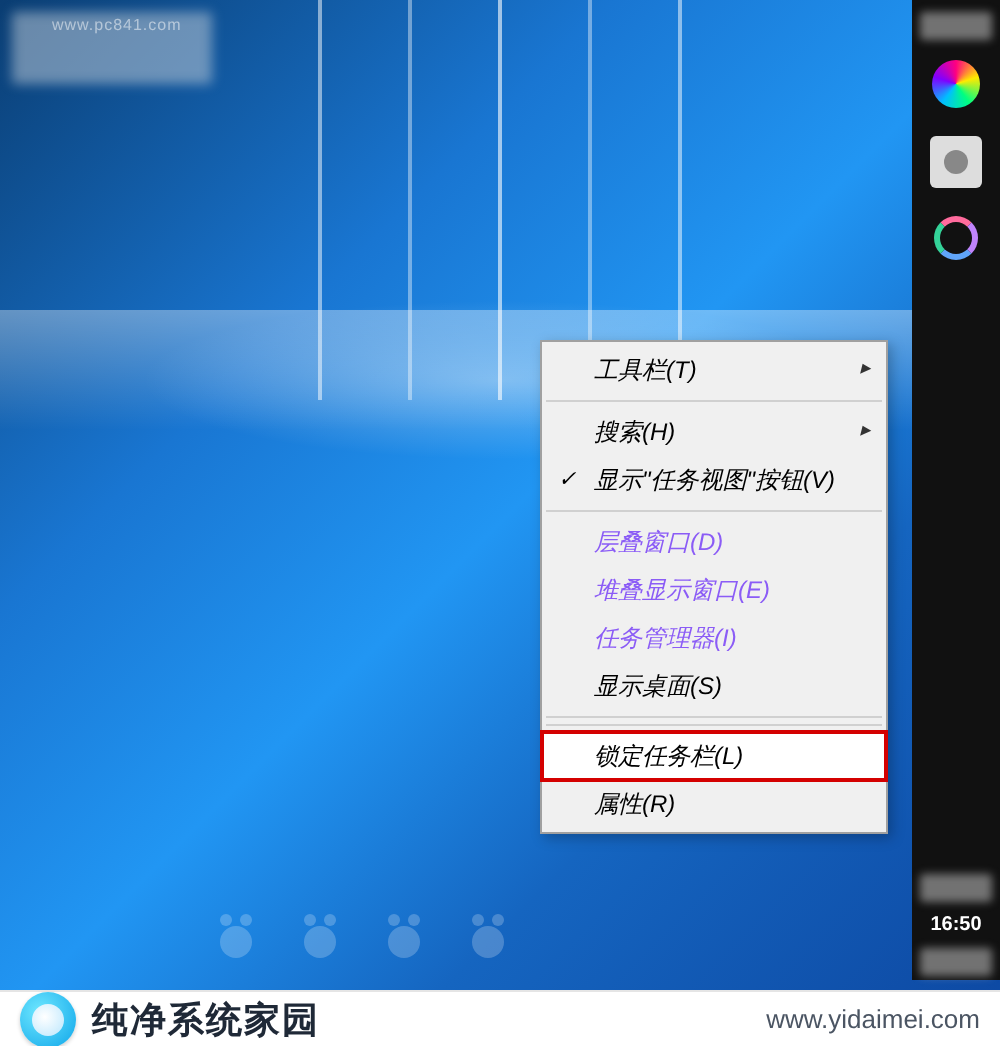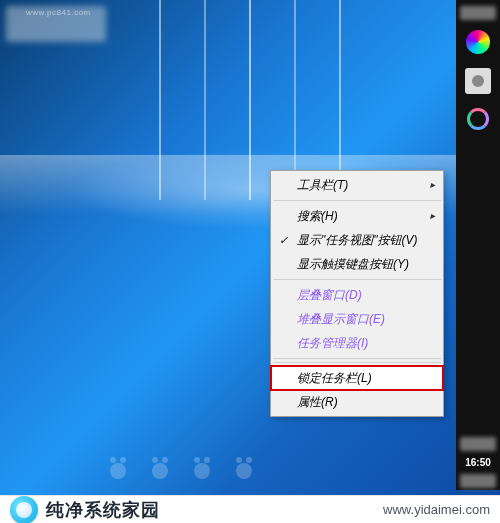--- a/index.html
+++ b/index.html
@@ -182,25 +182,25 @@
     <div class="tb-blur"></div>
     <div class="tb-time">16:50</div>
     <div class="tb-blur"></div>
   </div>
 
   <div class="context-menu">
     <div class="menu-item has-arrow">工具栏(T)</div>
     <div class="menu-sep"></div>
     <div class="menu-item has-arrow">搜索(H)</div>
     <div class="menu-item checked">显示"任务视图"按钮(V)</div>
-    <div class="menu-item">显示触摸键盘按钮(Y)</div>
     <div class="menu-sep"></div>
     <div class="menu-item disabled">层叠窗口(D)</div>
     <div class="menu-item disabled">堆叠显示窗口(E)</div>
     <div class="menu-item disabled">任务管理器(I)</div>
+    <div class="menu-item">显示桌面(S)</div>
     <div class="menu-sep"></div>
     <div class="menu-sep"></div>
     <div class="menu-item highlighted">锁定任务栏(L)</div>
     <div class="menu-item">属性(R)</div>
   </div>
 
   <div class="paw-row">
     <div class="paw"></div>
       <div class="paw"></div>
       <div class="paw"></div>

